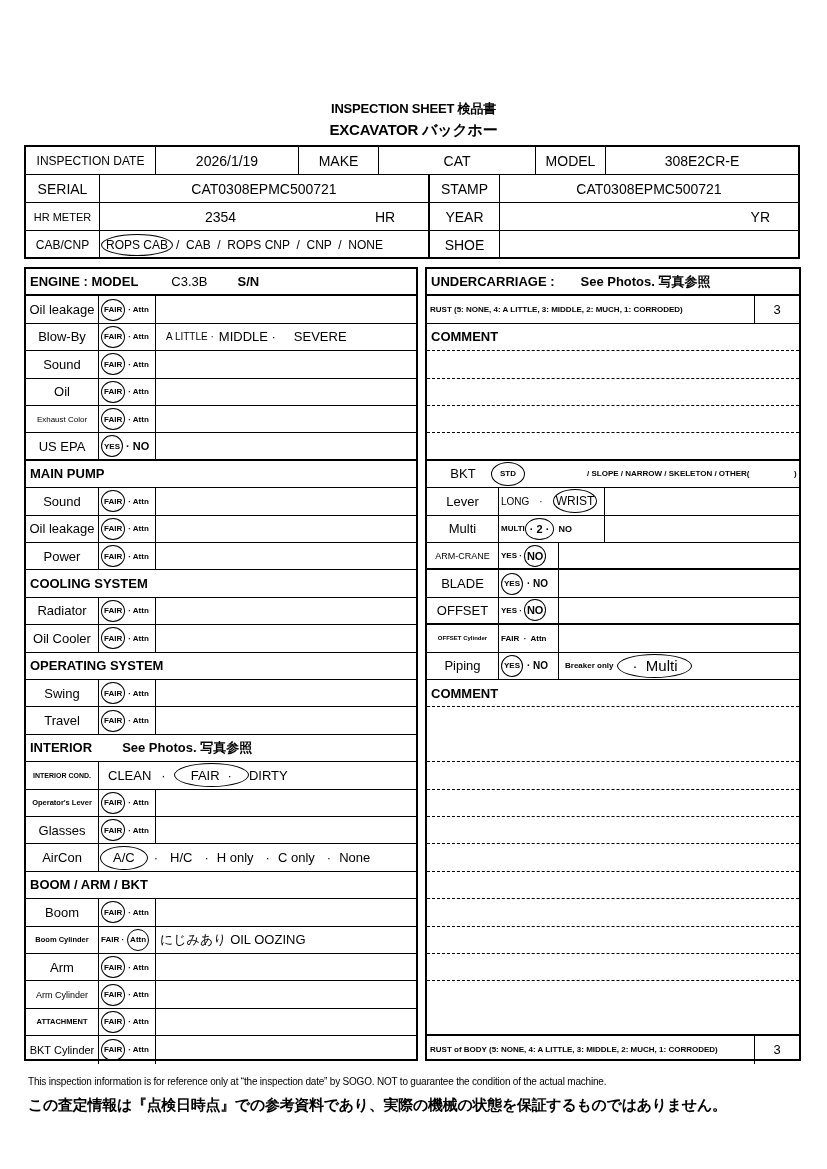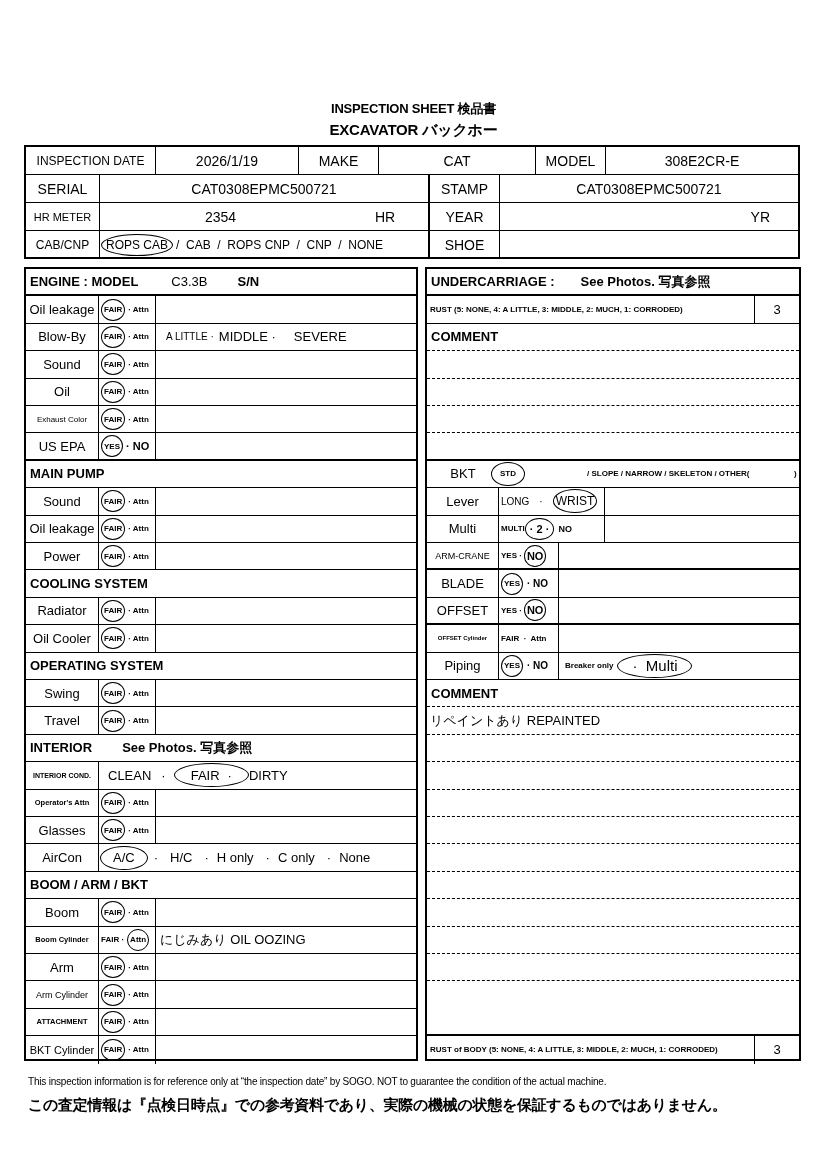--- a/index.html
+++ b/index.html
@@ -208,21 +208,21 @@
       <span>CLEAN</span>
       <span style="margin:0 8px 0 10px;">·</span>
       <span class="oval" style="padding:0 16px;">
           <span>FAIR</span>
           <span style="margin-left:8px;">·</span>
         </span>
       <span style="">DIRTY</span>
     </div>
   </div>
   <div class="row" style="top:520.6px;">
-    <div class="lbl" style="font-size:7.5px;font-weight:bold;">Operator's Attn</div>
+    <div class="lbl" style="font-size:7.5px;font-weight:bold;">Operator's Lever</div>
     <div class="opt">
         <span class="circ">FAIR</span>
         <span class="dot">· Attn</span>
       </div>
   </div>
   <div class="row" style="top:548px;">
     <div class="lbl">Glasses</div>
     <div class="opt">
         <span class="circ">FAIR</span>
         <span class="dot">· Attn</span>
@@ -358,21 +358,20 @@
       <span class="circ">YES</span>
       <span style="margin-left:4px;font-size:10px;">· NO</span>
     </div>
     <div class="ropt" style="left:136px;font-weight:normal;">
       <span style="font-weight:bold;">Breaker only</span>
       <span class="oval" style="margin-left:4px;padding:0 14px;font-size:15px;white-space:pre;">·  Multi</span>
     </div>
   </div>
 
   <div class="row dash sec" style="top:411px;">COMMENT</div>
-  <div class="row dash" style="top:438.4px;display:flex;align-items:center;padding-left:3px;font-size:13px;">リペイントあり  REPAINTED</div>
   <div class="row dash" style="top:465.8px;"></div>
   <div class="row dash" style="top:493.2px;"></div>
   <div class="row dash" style="top:520.6px;"></div>
   <div class="row dash" style="top:548px;"></div>
   <div class="row dash" style="top:575.4px;"></div>
   <div class="row dash" style="top:602.8px;"></div>
   <div class="row dash" style="top:630.2px;"></div>
   <div class="row dash" style="top:657.6px;"></div>
   <div class="row dash" style="top:685px;"></div>
   <div class="row thick" style="top:712.4px;height:54.8px;"></div>

